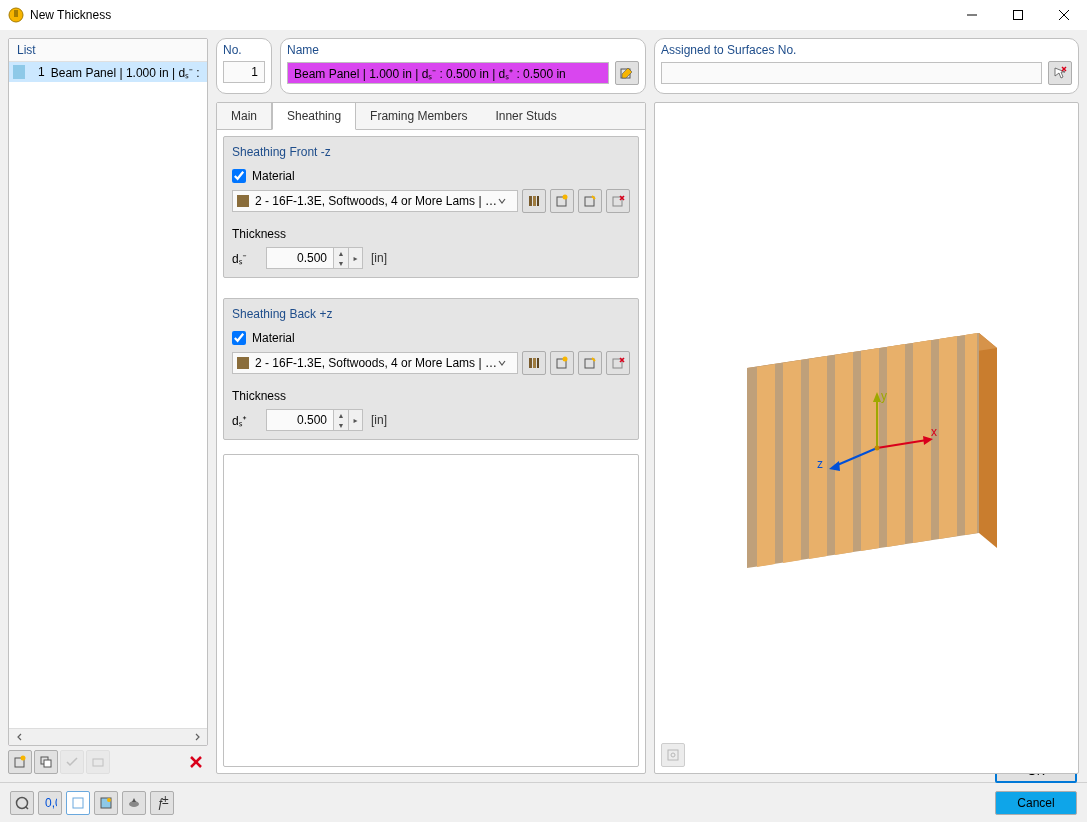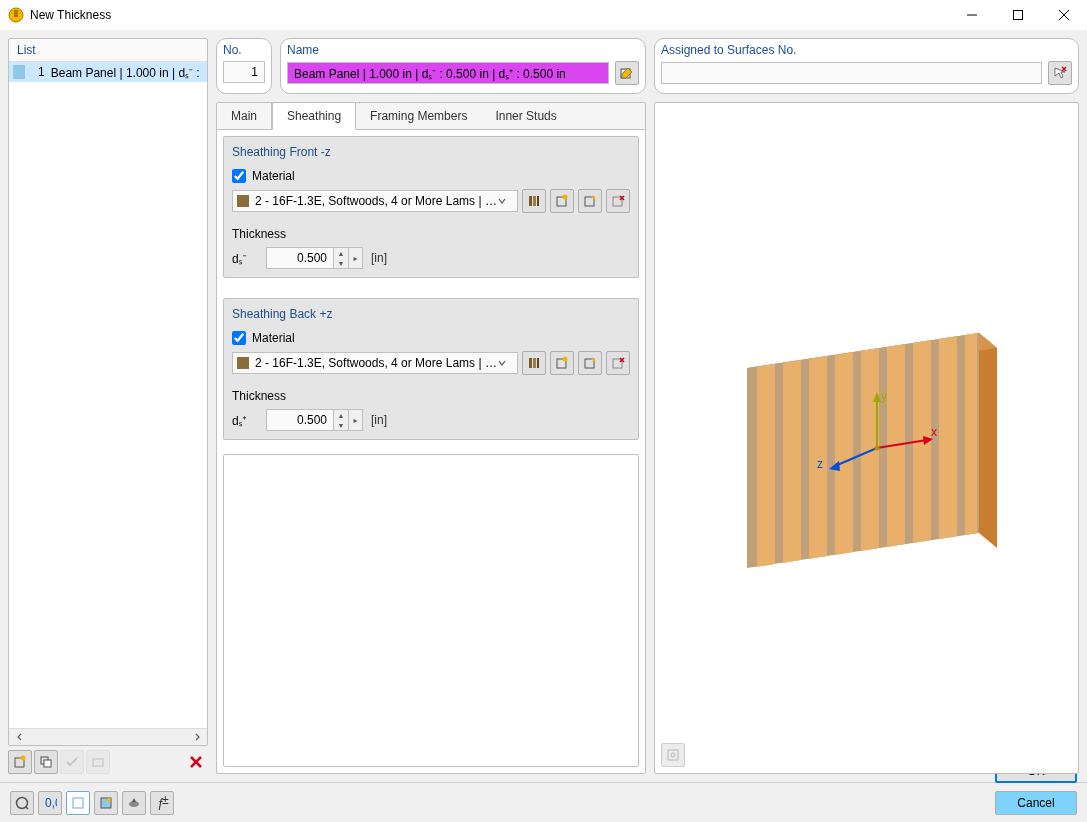--- a/index.html
+++ b/index.html
@@ -77,21 +77,21 @@
 .right-col { width: 457px; display: flex; flex-direction: column; gap: 8px; }
 .assigned-group .assigned-row { display: flex; gap: 6px; align-items: center; }
 .assigned-input { flex: 1; height: 22px; border: 1px solid #c0c0c0; background: #fafafa; }
 .preview-group { flex: 1; background: #fff; border: 1px solid #c0c0c0; border-radius: 2px; position: relative; display: flex; align-items: center; justify-content: center; overflow: hidden; }
 .preview-toolbar { position: absolute; left: 6px; bottom: 6px; }
 
 
 .bottom-bar { height: 40px; border-top: 1px solid #d0d0d0; background: #f0f0f0; display: flex; align-items: center; padding: 0 10px; gap: 6px; }
 .bottom-left { display: flex; gap: 4px; }
 .bottom-right { margin-left: auto; display: flex; gap: 8px; flex-direction: column; }
-.dlg-btn { width: 82px; height: 24px; border: 1px solid #adadad; background: #7dd3fc; display: flex; align-items: center; justify-content: center; border-radius: 2px; }
+.dlg-btn { width: 82px; height: 24px; border: 1px solid #adadad; background: #0ea5e9; display: flex; align-items: center; justify-content: center; border-radius: 2px; }
 .dlg-btn.primary { border: 2px solid #0078d7; background: #e1e1e1; }
 
 svg { display: block; }
 </style>
 </head>
 <body>
 
 <div class="titlebar">
   <span class="app-icon">
     <svg width="16" height="16" viewBox="0 0 16 16">

